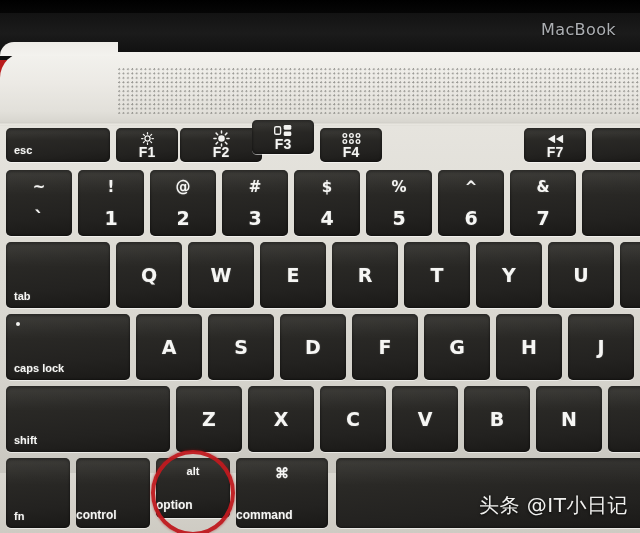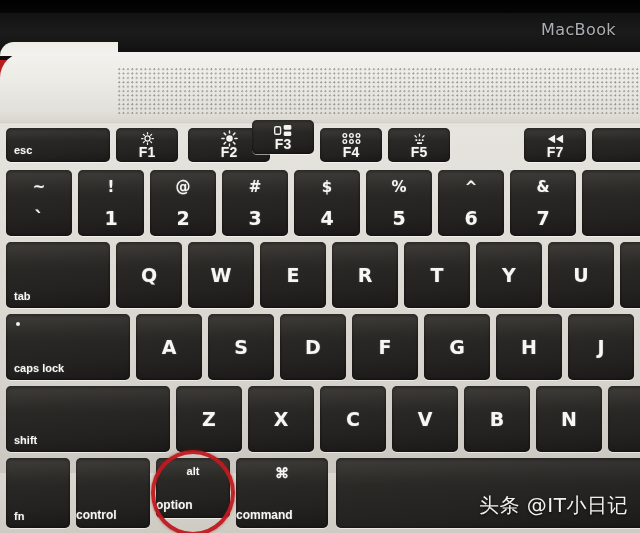--- a/index.html
+++ b/index.html
@@ -199,21 +199,21 @@
         <circle cx="12" cy="12" r="4.1" fill="none" stroke="#f2f2f0" stroke-width="2"></circle>
         <g stroke="#f2f2f0" stroke-width="2" stroke-linecap="round">
           <path d="M12 2.6v2.3M12 19.1v2.3M2.6 12h2.3M19.1 12h2.3"></path>
           <path d="M5.4 5.4l1.6 1.6M17 17l1.6 1.6M18.6 5.4L17 7M7 17l-1.6 1.6"></path>
         </g>
       </svg>
     </span>
     <span class="legend c-fnum">F1</span>
   </div>
 
-  <div class="key" style="left:188px;top:128px;width:82px;height:34px">
+  <div class="key" style="left:180px;top:128px;width:82px;height:34px">
     <span class="c-fn-icon">
       <svg class="gl" width="17" height="17" viewBox="0 0 24 24">
         <circle cx="12" cy="12" r="4.6" fill="#f2f2f0"></circle>
         <g stroke="#f2f2f0" stroke-width="2.1" stroke-linecap="round">
           <path d="M12 1.3v3.1M12 19.6v3.1M1.3 12h3.1M19.6 12h3.1"></path>
           <path d="M4.4 4.4l2.2 2.2M17.4 17.4l2.2 2.2M19.6 4.4l-2.2 2.2M6.6 17.4l-2.2 2.2"></path>
         </g>
       </svg>
     </span>
     <span class="legend c-fnum">F2</span>
@@ -239,36 +239,20 @@
             <circle cx="23.6" cy="4.6" r="2.7"></circle>
           <circle cx="4.2" cy="13.4" r="2.7"></circle>
             <circle cx="13.9" cy="13.4" r="2.7"></circle>
             <circle cx="23.6" cy="13.4" r="2.7"></circle>
         </g>
       </svg>
     </span>
     <span class="legend c-fnum">F4</span>
   </div>
 
-  <div class="key" style="left:388px;top:128px;width:62px;height:34px">
-    <span class="c-fn-icon">
-      <svg class="gl" width="17" height="14" viewBox="0 0 24 20">
-        <g stroke="#f2f2f0" stroke-width="1.9" stroke-linecap="round">
-          <path d="M12 3.2v2.6M5.6 5.4l1.9 1.9M18.4 5.4l-1.9 1.9"></path>
-        </g>
-        <g fill="#f2f2f0">
-          <rect x="6.2" y="10.3" width="2.6" height="2.6" rx=".5"></rect>
-          <rect x="10.7" y="10.3" width="2.6" height="2.6" rx=".5"></rect>
-          <rect x="15.2" y="10.3" width="2.6" height="2.6" rx=".5"></rect>
-          <rect x="8.4" y="14.6" width="7.2" height="2.6" rx=".5"></rect>
-        </g>
-      </svg>
-    </span>
-    <span class="legend c-fnum">F5</span>
-  </div>
 
 
   <div class="key" style="left:524px;top:128px;width:62px;height:34px">
     <span class="c-fn-icon">
       <svg class="gl" width="19" height="12" viewBox="0 0 26 16">
         <path d="M12.5 2.3v11.4L2.6 8z" fill="#f2f2f0"></path>
         <path d="M23.4 2.3v11.4L13.5 8z" fill="#f2f2f0"></path>
       </svg>
     </span>
     <span class="legend c-fnum">F7</span>

